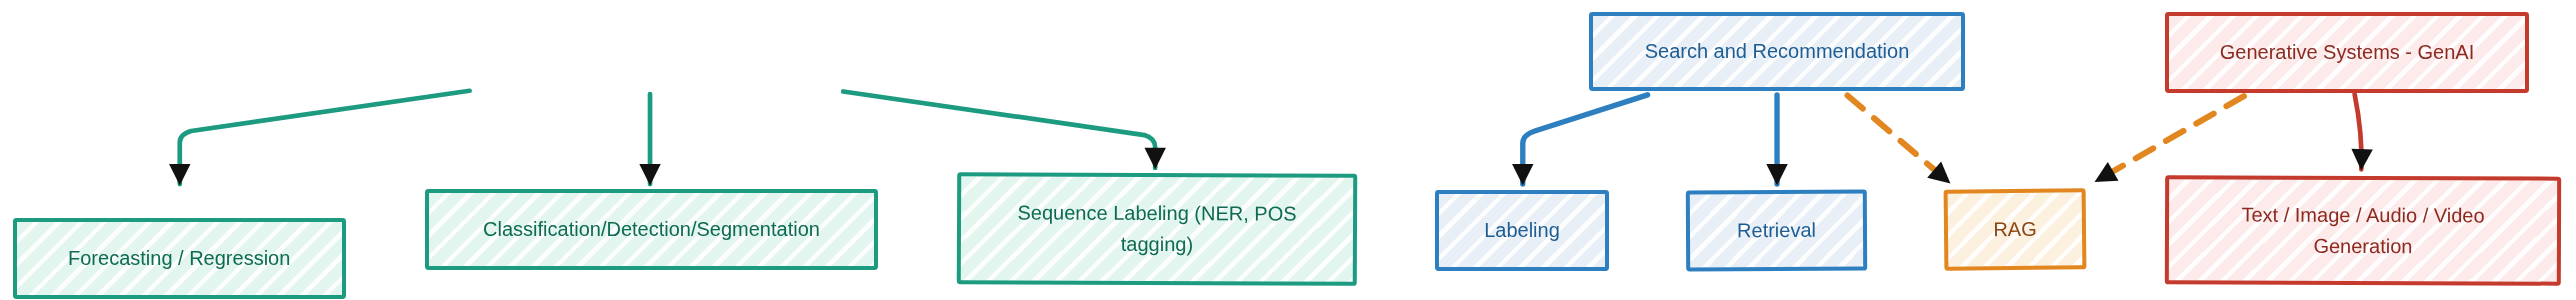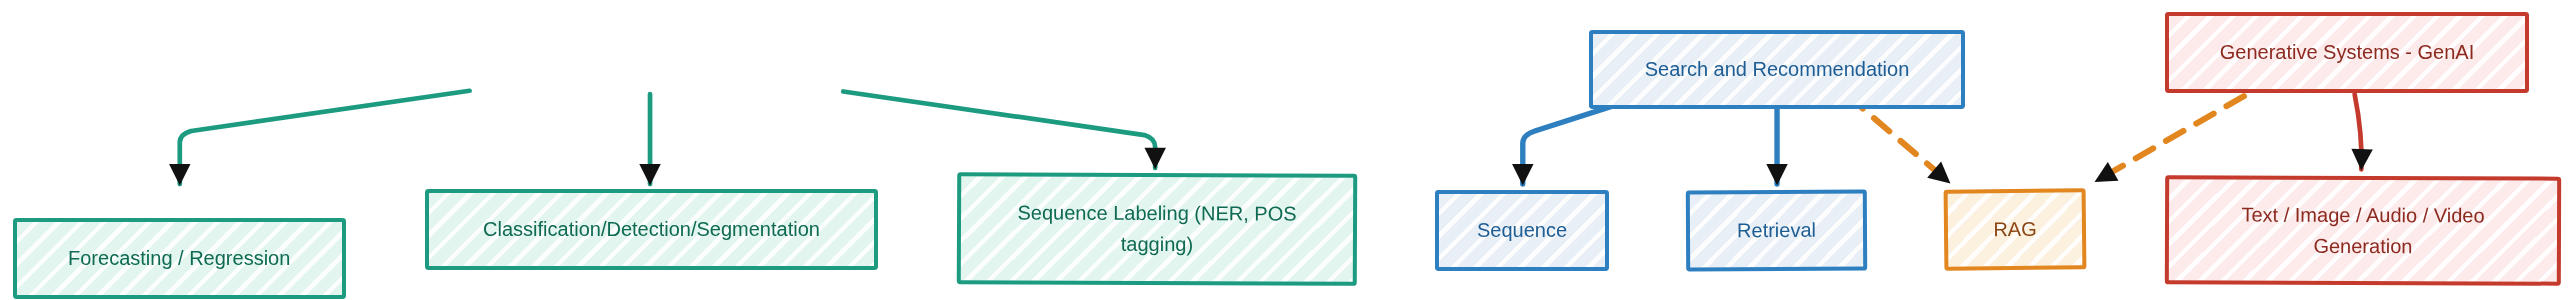--- a/index.html
+++ b/index.html
@@ -52,21 +52,21 @@
     border: 4.7px solid #c43a2c;
     color: #8c2a20;
     background-color: #fcebea;
     background-image: repeating-linear-gradient(135deg, rgba(255,255,255,0) 0 11.4px, rgba(255,255,255,0.9) 11.4px 16px);
   }
 
   #n-supervised     { left: 457px;  top: 14.8px;  width: 386px; height: 75px; }
   #n-forecasting    { left: 12.7px;   top: 190px; width: 333px; height: 81px; margin-top: 28px; }
   #n-classification { left: 425px;  top: 189px; width: 453px; height: 81px; }
   #n-sequence       { left: 957px; top: 173px; width: 400px; height: 112px; padding: 0 40px; transform: rotate(0.25deg); }
-  #n-search         { left: 1589px; top: 30px;  width: 376px; height: 79px; }
+  #n-search         { left: 1589px; top: 12px;  width: 376px; height: 79px; }
   #n-ranking        { left: 1435px; top: 190px; width: 174px; height: 81px; }
   #n-retrieval      { left: 1686px; top: 190px; width: 181px; height: 81px; transform: rotate(-0.3deg); text-align: right; }
   #n-rag            { left: 1944px; top: 189px; width: 142px; height: 81px; transform: rotate(-0.6deg); }
   #n-generative     { left: 2165px; top: 12px;  width: 364px; height: 81px; text-align: right; }
   #n-generation     { left: 2165px; top: 176px; width: 396px; height: 109px; padding: 0 27px; transform: rotate(0.2deg); }
 </style>
 </head>
 <body>
 
 <div class="canvas">
@@ -98,21 +98,21 @@
     <span>Classification/Detection/Segmentation</span>
   </div>
   <div class="node green" id="n-sequence">
     <span>Sequence Labeling (NER, POS tagging)</span>
   </div>
 
   <div class="node blue" id="n-search">
     <span>Search and Recommendation</span>
   </div>
   <div class="node blue" id="n-ranking">
-    <span>Sequence</span>
+    <span>Labeling</span>
   </div>
   <div class="node blue" id="n-retrieval">
     <span>Retrieval</span>
   </div>
 
   <div class="node orange" id="n-rag">
     <span>RAG</span>
   </div>
 
   <div class="node red" id="n-generative">

